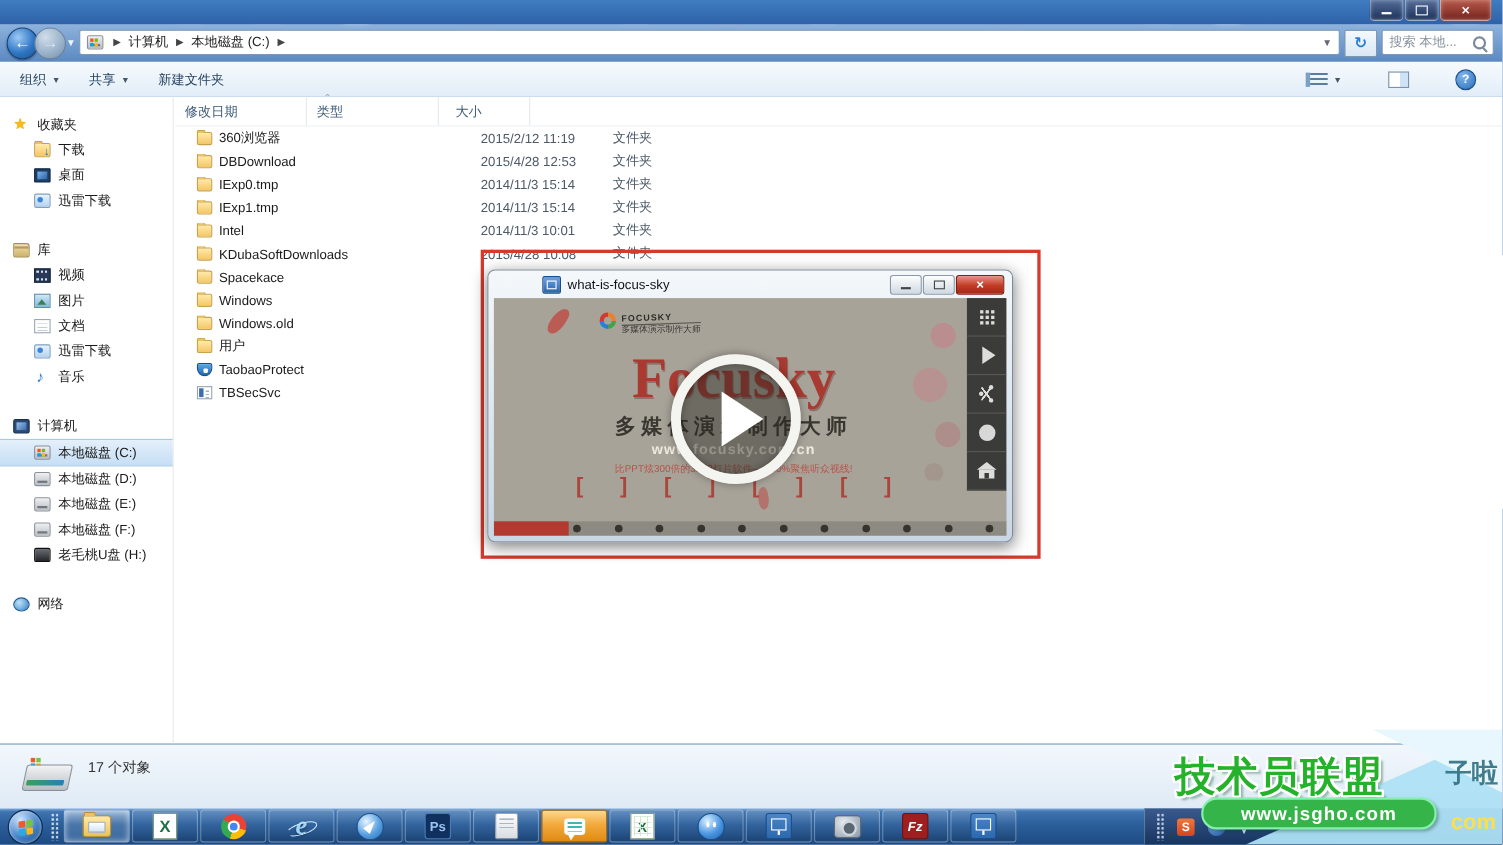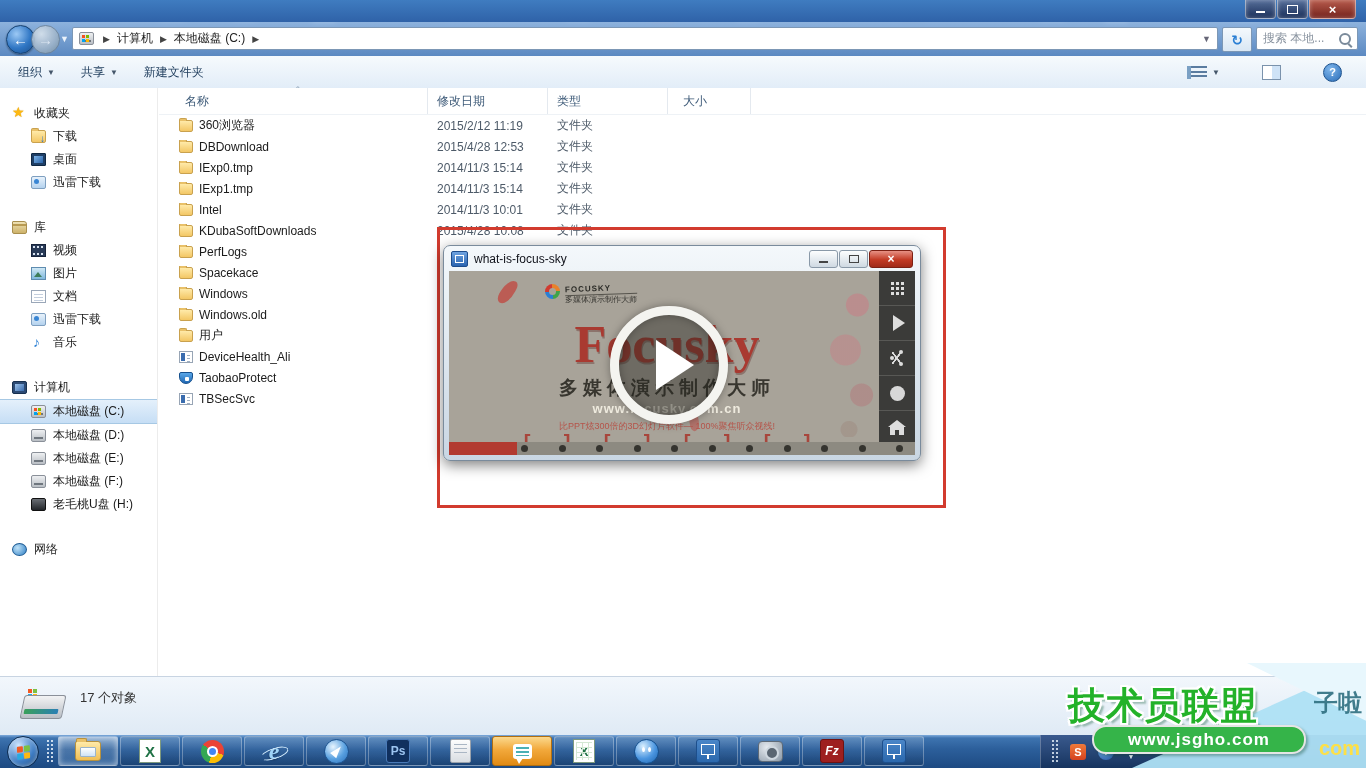--- a/index.html
+++ b/index.html
@@ -107,21 +107,21 @@
   .statusbar{position:absolute;left:0;top:676px;width:1366px;height:59px;background:linear-gradient(#f2f7fc,#dfeaf5);border-top:1px solid #c8d4e2;}
   .status-drive{position:absolute;left:22px;top:10px;width:42px;height:34px;}
   .sd-body{position:absolute;left:0;top:8px;width:40px;height:22px;background:linear-gradient(#f2f3f4,#b9bec4);border:1px solid #8a9099;border-radius:3px;transform:skewX(-12deg);}
   .sd-stripe{position:absolute;left:2px;top:22px;width:34px;height:5px;background:linear-gradient(90deg,#3aa05a,#2a7fb4);transform:skewX(-12deg);border-radius:1px;}
   .sd-flag{position:absolute;left:6px;top:2px;width:9px;height:9px;}
   .sd-flag span{position:absolute;width:4px;height:4px;}
   .status-text{position:absolute;left:80px;top:12px;color:#333;font-size:13px;}
 
   
   .annotation{position:absolute;left:437px;top:227px;width:509px;height:281px;border:3px solid #d23b2e;box-sizing:border-box;z-index:20;}
-  .popup{position:absolute;left:3px;top:15px;width:478px;height:216px;background:linear-gradient(#f4f8fb,#c9d6e3);border:1px solid #7a8b9c;border-radius:7px;box-shadow:0 4px 14px rgba(0,0,0,.5);box-sizing:border-box;}
+  .popup{position:absolute;left:3px;top:15px;width:478px;height:248px;background:linear-gradient(#f4f8fb,#c9d6e3);border:1px solid #7a8b9c;border-radius:7px;box-shadow:0 4px 14px rgba(0,0,0,.5);box-sizing:border-box;padding-left:42px;}
   .p-titlebar{height:25px;display:flex;align-items:center;padding:0 7px;gap:6px;}
   .p-appicon{width:15px;height:14px;background:linear-gradient(#6ea3e0,#2a64b0);border:1px solid #1d4c8c;border-radius:2px;position:relative;flex:none;}
   .p-appicon::before{content:"";position:absolute;left:3px;top:3px;right:3px;height:6px;border:1px solid #fff;}
   .p-title{color:#10121a;font-size:12px;flex:1;}
   .p-ctrls{display:flex;gap:1px;}
   .pbtn{width:27px;height:16px;border:1px solid #8a99a8;border-radius:3px;background:linear-gradient(#fdfefe,#cfd9e2);display:flex;align-items:center;justify-content:center;color:#444;}
   .pbtn .g-min{background:#444;margin-top:7px;}
   .pbtn .g-max{width:8px;height:6px;border-color:#444;}
   .pbtn.close{width:42px;background:linear-gradient(#e79184,#c23a24 55%,#a02a18);border-color:#7c2013;color:#fff;font-weight:bold;font-size:12px;}
   .p-content{position:absolute;left:5px;right:5px;top:25px;bottom:5px;background:#a8a399;overflow:hidden;}
@@ -210,21 +210,21 @@
   .ti-restore::before{content:"";position:absolute;left:2px;top:-3px;width:8px;height:6px;border:1px solid #fff;border-bottom:none;border-left:none;}
   .ti-caret{font-size:7px;color:#e8f0f8;margin-top:2px;}
 
   
   .watermark{position:absolute;right:0;bottom:0;width:300px;height:105px;z-index:40;pointer-events:none;}
   .wm-tri{position:absolute;right:0;bottom:0;width:300px;height:105px;background:#aee0f4;clip-path:polygon(100% 0,100% 100%,22% 100%);opacity:.95;}
   .wm-tri2{position:absolute;right:0;bottom:0;width:170px;height:105px;background:#e8f7fd;clip-path:polygon(100% 0,100% 55%,30% 0);}
   .wm-side{position:absolute;right:4px;top:24px;font-size:24px;font-weight:bold;color:#2e6f80;opacity:.9;}
   .wm-com{position:absolute;right:6px;bottom:8px;font-size:20px;font-weight:bold;color:#fde047;}
   .wm-title{position:absolute;left:2px;top:18px;font-size:37px;font-weight:bold;color:#23b229;letter-spacing:1px;text-shadow:-2px 0 #fff,2px 0 #fff,0 -2px #fff,0 2px #fff,-2px -2px #fff,2px 2px #fff,-2px 2px #fff,2px -2px #fff,4px 4px 2px rgba(0,80,40,.35);}
-  .wm-pill{position:absolute;left:26px;top:62px;width:210px;height:25px;background:#35b449;border:2px solid #e5e5e5;border-radius:14px;display:flex;align-items:center;justify-content:center;color:#fff;font-weight:bold;font-size:17px;letter-spacing:1px;box-shadow:2px 2px 3px rgba(0,60,30,.35);}
+  .wm-pill{position:absolute;left:26px;top:62px;width:210px;height:25px;background:#35b449;border:2px solid #86efac;border-radius:14px;display:flex;align-items:center;justify-content:center;color:#fff;font-weight:bold;font-size:17px;letter-spacing:1px;box-shadow:2px 2px 3px rgba(0,60,30,.35);}
 </style>
 </head>
 <body>
 
 <div class="screen">
 
   <div class="blurband">
     <div class="bicon cl" style="left:28px;"></div>
       <div class="bicon" style="left:160px;"></div>
     <div class="bicon" style="left:232px;"></div>
@@ -391,23 +391,20 @@
 
         <div class="srow gap">
           <span class="sic ic-net"></span>
           <span>网络</span>
         </div>
       </div>
 
     <div class="filelist">
       <div class="list-header">
         <span class="sort-caret">ˆ</span>
-        <div class="hcell hc-name">
-            <span>名称</span>
-          </div>
         <div class="hcell hc-date">
             <span>修改日期</span>
           </div>
         <div class="hcell hc-type">
             <span>类型</span>
           </div>
         <div class="hcell hc-size">
             <span>大小</span>
           </div>
       </div>
@@ -466,81 +463,63 @@
           <div class="frow">
             <span class="cell c-name">
               <span class="sic ic-folder"></span>
               <span>KDubaSoftDownloads</span>
             </span>
             <span class="cell c-date">2015/4/28 10:08</span>
             <span class="cell c-type">文件夹</span>
             <span class="cell c-size"></span>
           </div>
 
-          <div class="frow">
-            <span class="cell c-name">
-              <span class="sic ic-folder"></span>
-              <span>PerfLogs</span>
+
+
+
+          <div class="frow">
+            <span class="cell c-name">
+              <span class="sic ic-folder"></span>
+              <span>Spacekace</span>
             </span>
             <span class="cell c-date"></span>
             <span class="cell c-type"></span>
             <span class="cell c-size"></span>
           </div>
 
-
-
-          <div class="frow">
-            <span class="cell c-name">
-              <span class="sic ic-folder"></span>
-              <span>Spacekace</span>
+          <div class="frow">
+            <span class="cell c-name">
+              <span class="sic ic-folder"></span>
+              <span>Windows</span>
             </span>
             <span class="cell c-date"></span>
             <span class="cell c-type"></span>
             <span class="cell c-size"></span>
           </div>
 
           <div class="frow">
             <span class="cell c-name">
               <span class="sic ic-folder"></span>
-              <span>Windows</span>
+              <span>Windows.old</span>
             </span>
             <span class="cell c-date"></span>
             <span class="cell c-type"></span>
             <span class="cell c-size"></span>
           </div>
 
           <div class="frow">
             <span class="cell c-name">
               <span class="sic ic-folder"></span>
-              <span>Windows.old</span>
+              <span>用户</span>
             </span>
             <span class="cell c-date"></span>
             <span class="cell c-type"></span>
             <span class="cell c-size"></span>
           </div>
 
-          <div class="frow">
-            <span class="cell c-name">
-              <span class="sic ic-folder"></span>
-              <span>用户</span>
-            </span>
-            <span class="cell c-date"></span>
-            <span class="cell c-type"></span>
-            <span class="cell c-size"></span>
-          </div>
-
-          <div class="frow">
-            <span class="cell c-name">
-              <span class="sic ic-config"></span>
-              <span>DeviceHealth_Ali</span>
-            </span>
-            <span class="cell c-date"></span>
-            <span class="cell c-type"></span>
-            <span class="cell c-size"></span>
-          </div>
 
 
           <div class="frow">
             <span class="cell c-name">
               <span class="sic ic-shield"></span>
               <span>TaobaoProtect</span>
             </span>
             <span class="cell c-date"></span>
             <span class="cell c-type"></span>
             <span class="cell c-size"></span>

